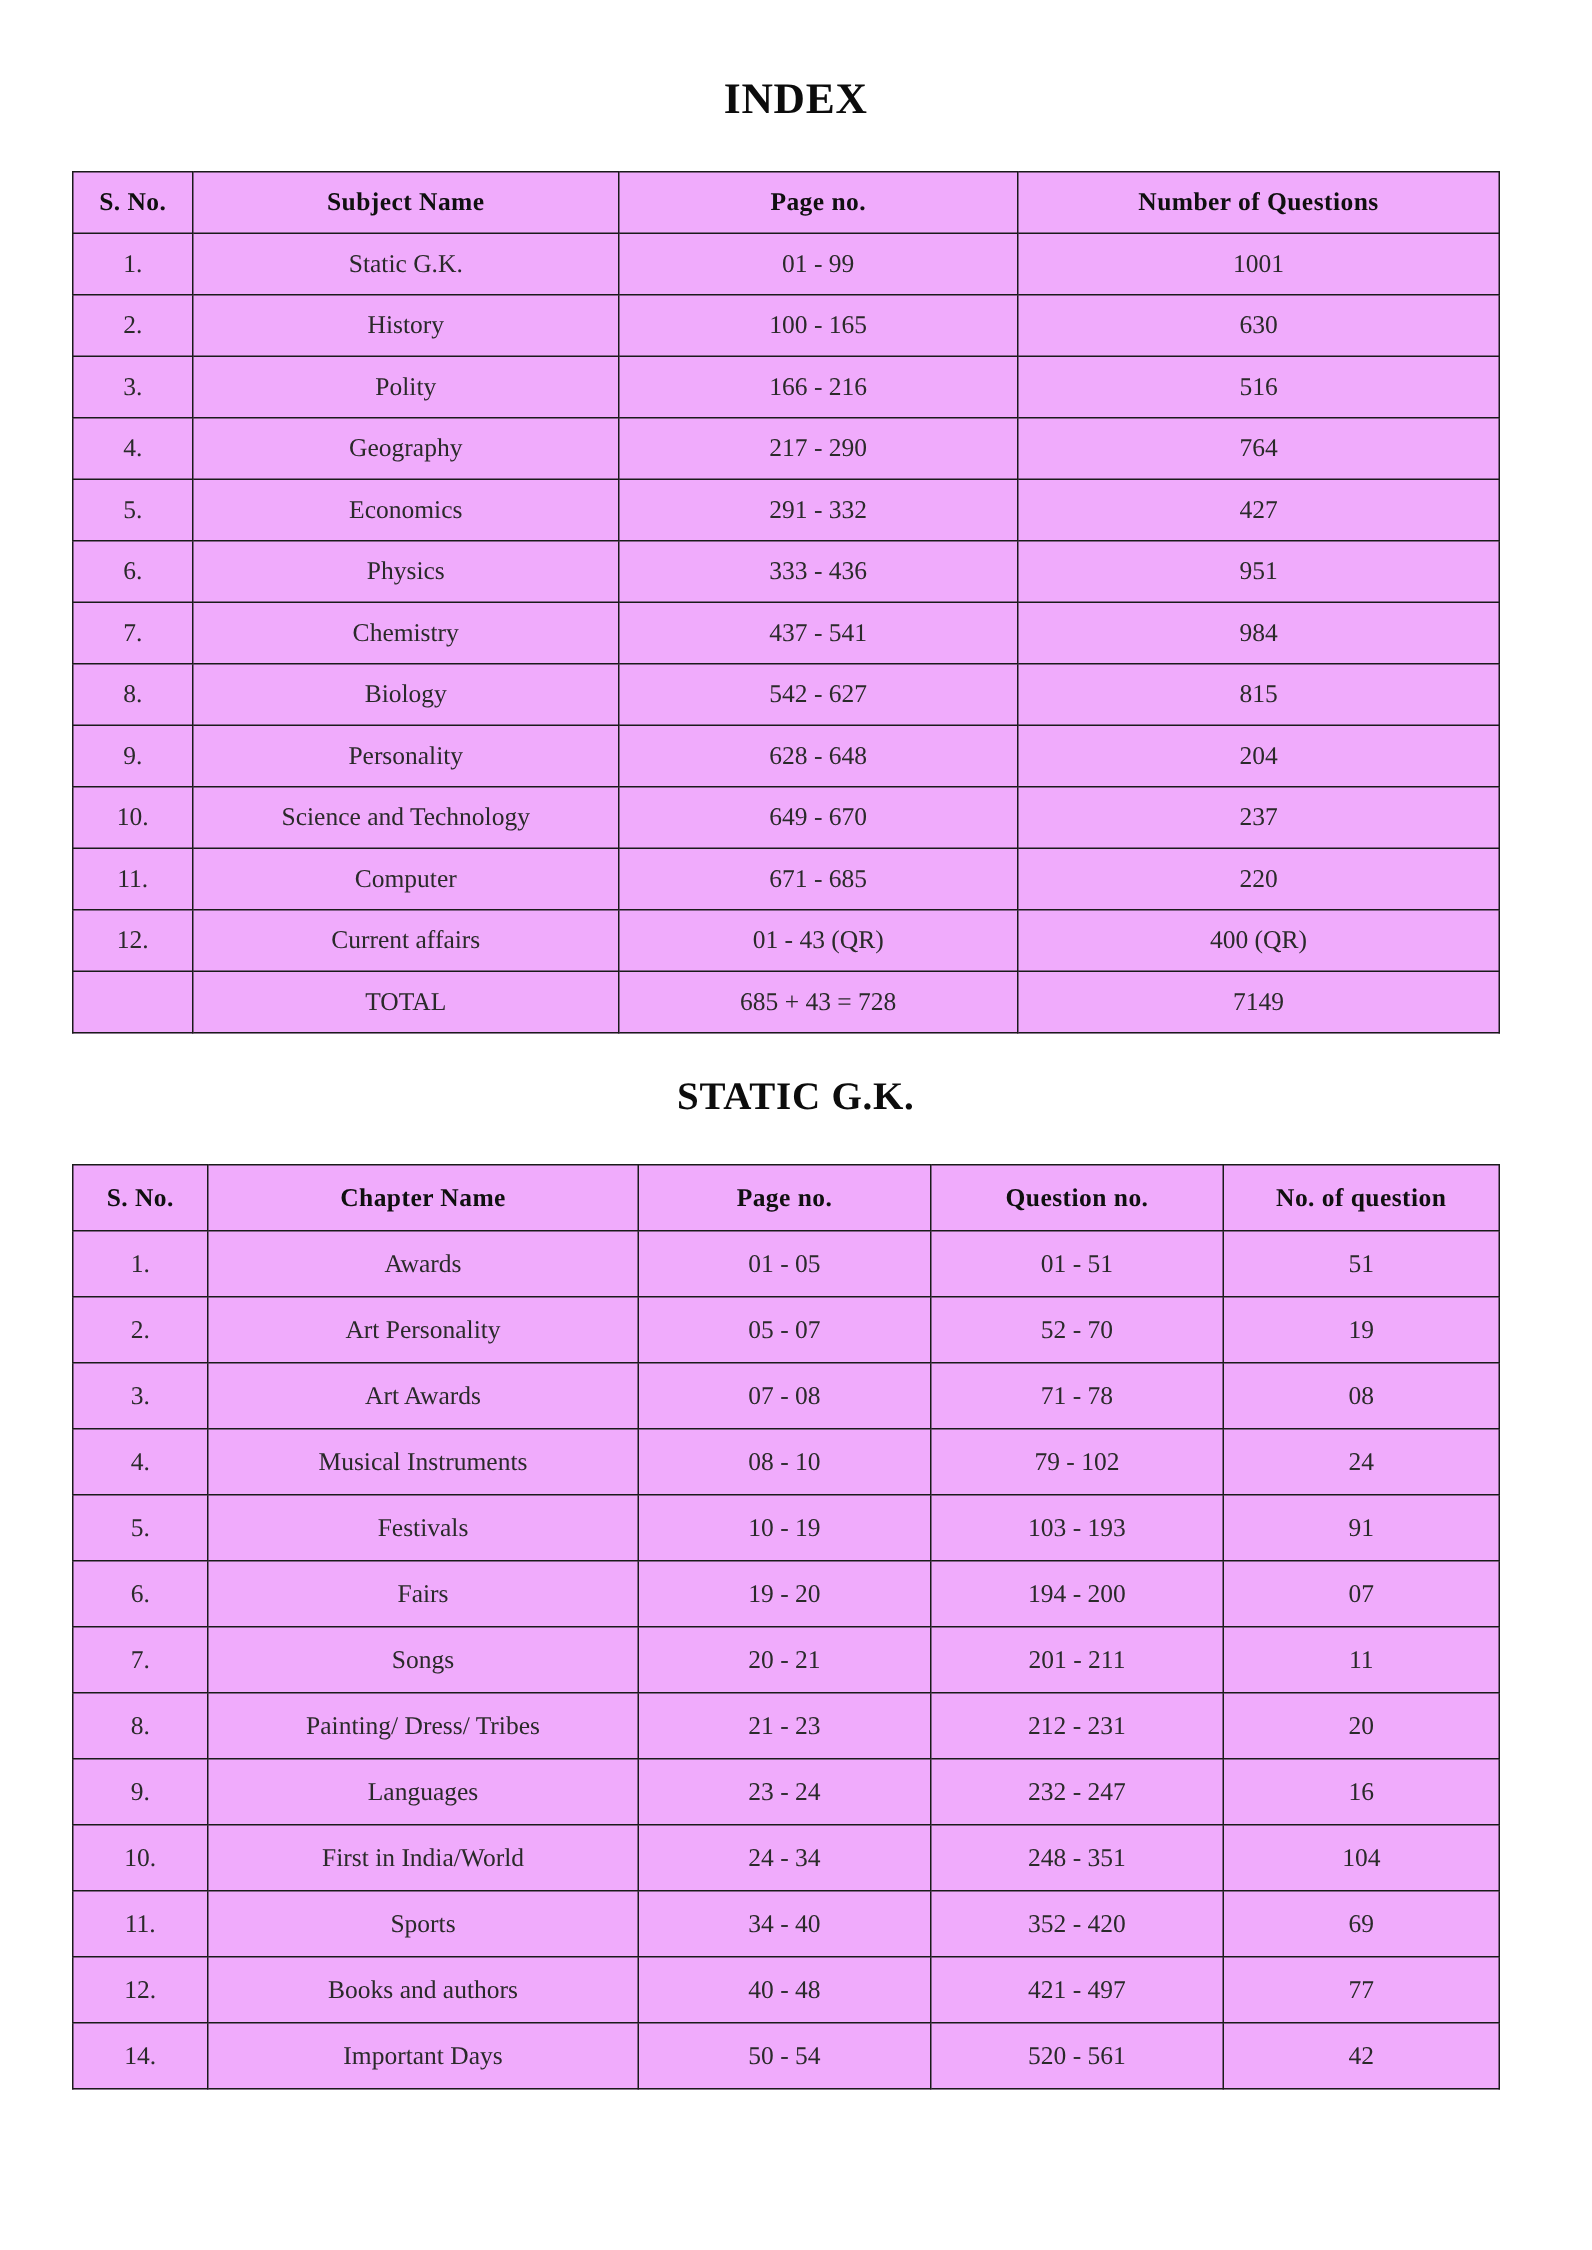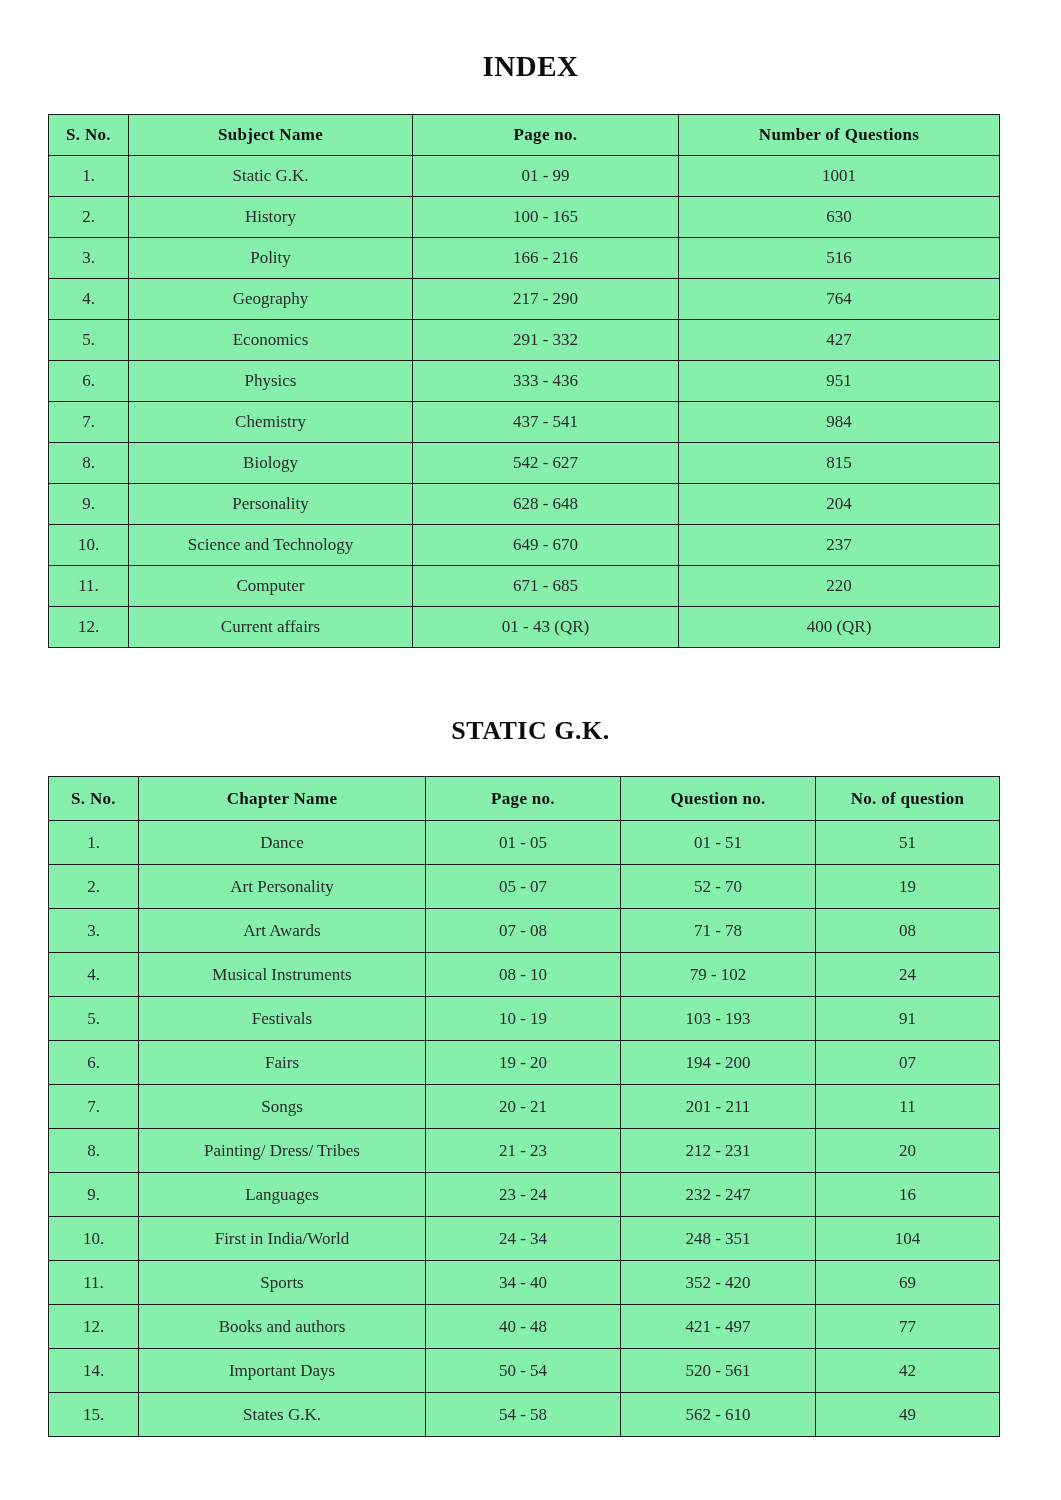--- a/index.html
+++ b/index.html
@@ -42,21 +42,21 @@
   #title-static-gk {
     top: 716px;
     font-size: 26px;
   }
 
   
   .idx-table {
     position: absolute;
     border-collapse: collapse;
     table-layout: fixed;
-    background: #86efac;
+    background: #f0abfc;
   }
   #table-index {
     left: 48px;
     top: 114px;
     width: 951px;
   }
   #table-static-gk {
     left: 48px;
     top: 776px;
     width: 951px;
@@ -197,20 +197,26 @@
           <td class="cell-serial">11.</td>
           <td>Computer</td>
           <td>671 - 685</td>
           <td>220</td>
         </tr>
         <tr>
           <td class="cell-serial">12.</td>
           <td>Current affairs</td>
           <td>01 - 43 (QR)</td>
           <td>400 (QR)</td>
+        </tr>
+        <tr>
+          <td class="cell-serial"></td>
+          <td class="cell-total-label">TOTAL</td>
+          <td class="cell-total-value">685 + 43 = 728</td>
+          <td class="cell-total-value">7149</td>
         </tr>
       </tbody>
   </table>
 
   <div class="doc-title" id="title-static-gk">STATIC G.K.</div>
 
   <table class="idx-table" id="table-static-gk">
     <colgroup>
       <col class="d1">
         <col class="d2">
@@ -223,21 +229,21 @@
         <th>S. No.</th>
         <th>Chapter  Name</th>
         <th>Page no.</th>
         <th>Question no.</th>
         <th>No. of question</th>
       </tr>
     </thead>
     <tbody id="static-gk-table-body">
         <tr>
           <td class="cell-serial">1.</td>
-          <td>Dance</td>
+          <td>Awards</td>
           <td>01 - 05</td>
           <td>01 - 51</td>
           <td>51</td>
         </tr>
         <tr>
           <td class="cell-serial">2.</td>
           <td>Art Personality</td>
           <td>05 - 07</td>
           <td>52 - 70</td>
           <td>19</td>
@@ -312,23 +318,16 @@
           <td>421 - 497</td>
           <td>77</td>
         </tr>
         <tr>
           <td class="cell-serial">14.</td>
           <td>Important Days</td>
           <td>50 - 54</td>
           <td>520 - 561</td>
           <td>42</td>
         </tr>
-        <tr>
-          <td class="cell-serial">15.</td>
-          <td>States G.K.</td>
-          <td>54 - 58</td>
-          <td>562 - 610</td>
-          <td>49</td>
-        </tr>
       </tbody>
   </table>
 
 </div>
 
 </body></html>

